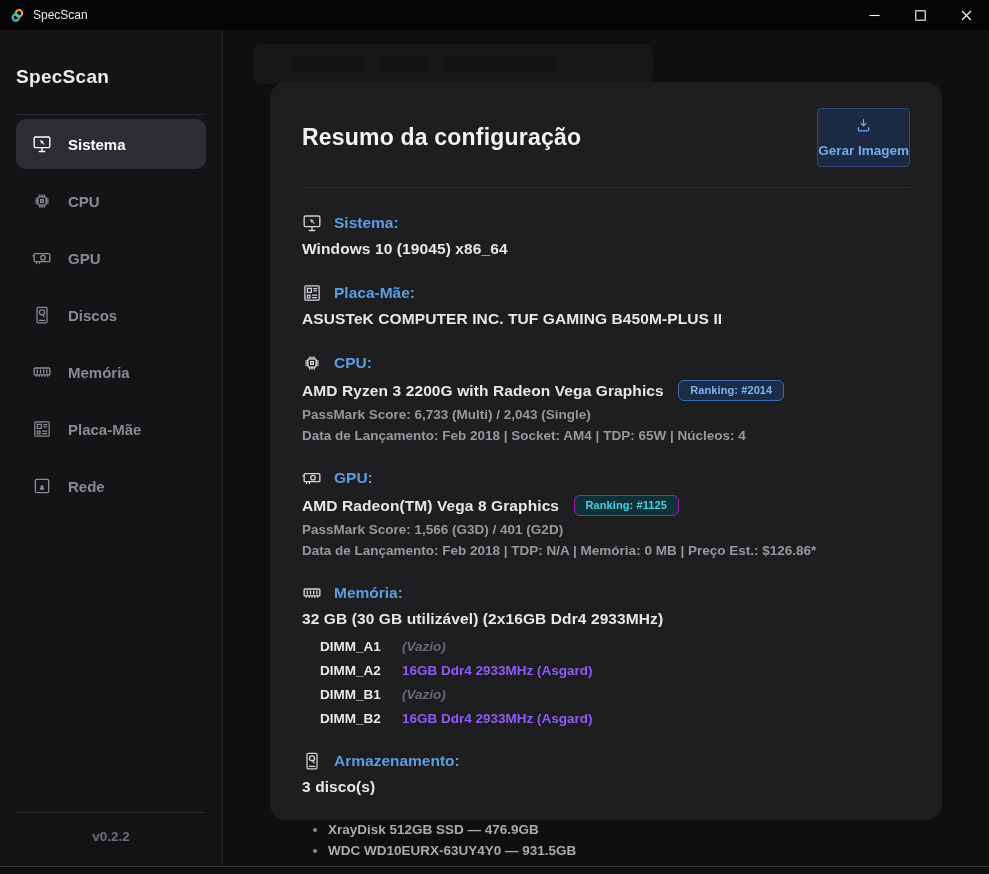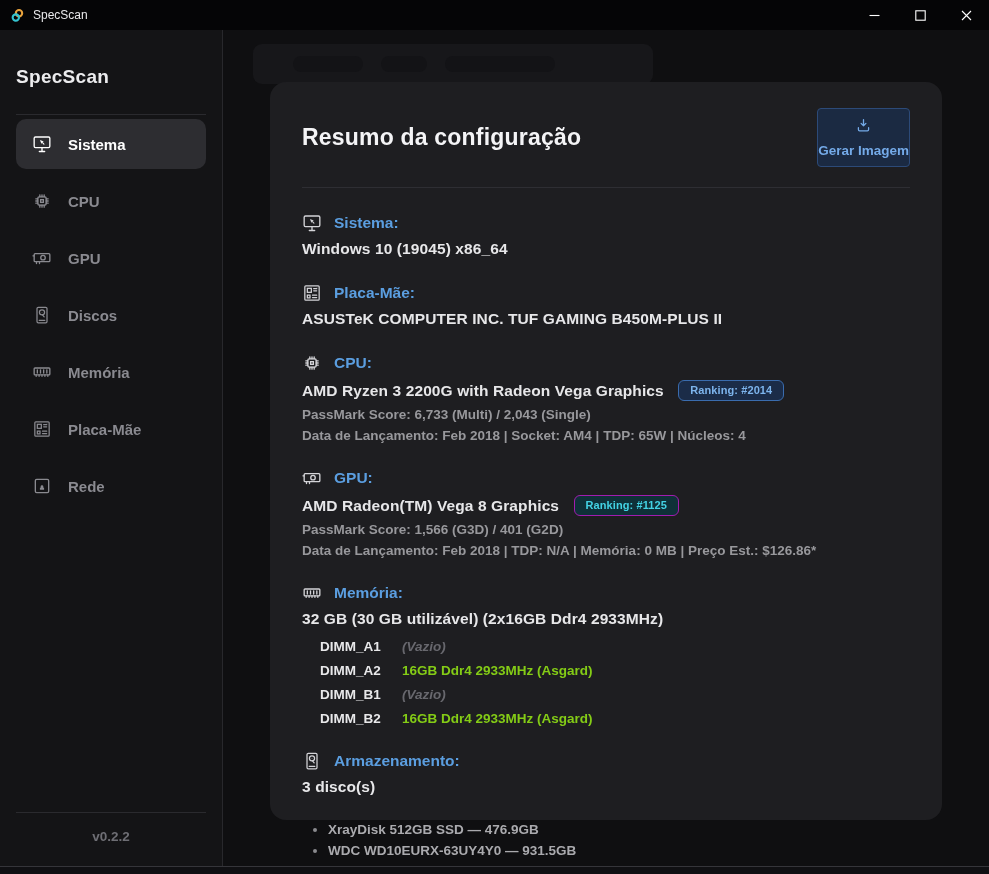--- a/index.html
+++ b/index.html
@@ -50,21 +50,21 @@
   .sec-value { margin-top:7px; color:#e7e7e9; font-size:15.5px; font-weight:bold; letter-spacing:.1px; }
   .sub { margin-top:6px; margin-left:0; color:#98989c; font-size:13.5px; font-weight:bold; }
 
   .badge { display:inline-block; margin-left:10px; padding:3px 11px 4px; border-radius:6px; font-size:11px; font-weight:bold; vertical-align:2px; }
   .badge-cpu { background:#1b2c48; border:1px solid #3a6cae; color:#7db4ec; }
   .badge-gpu { background:#0f3138; border:1px solid #a21caf; color:#43d3e4; }
 
   .dimm-table { margin:11px 0 0 18px; }
   .dimm-row { display:flex; margin-top:9px; font-size:13.5px; align-items:baseline; }
   .dimm-slot { width:70px; font-weight:bold; color:#e8e8ea; }
-  .dimm-val { color:#84cc16; font-weight:bold; margin-left:12px; }
+  .dimm-val { color:#8b5cf6; font-weight:bold; margin-left:12px; }
   .dimm-val.empty { font-style:italic; color:#68686e; }
 
   .disk-list { margin:26px 0 0 26px; color:#aaaaae; font-size:13.5px; font-weight:bold; }
   .disk-list li { margin-top:6px; }
   .disk-list li::marker { color:#8a8a8e; }
 </style>
 </head>
 <body>
 
 <svg width="0" height="0" style="position:absolute" aria-hidden="true">

